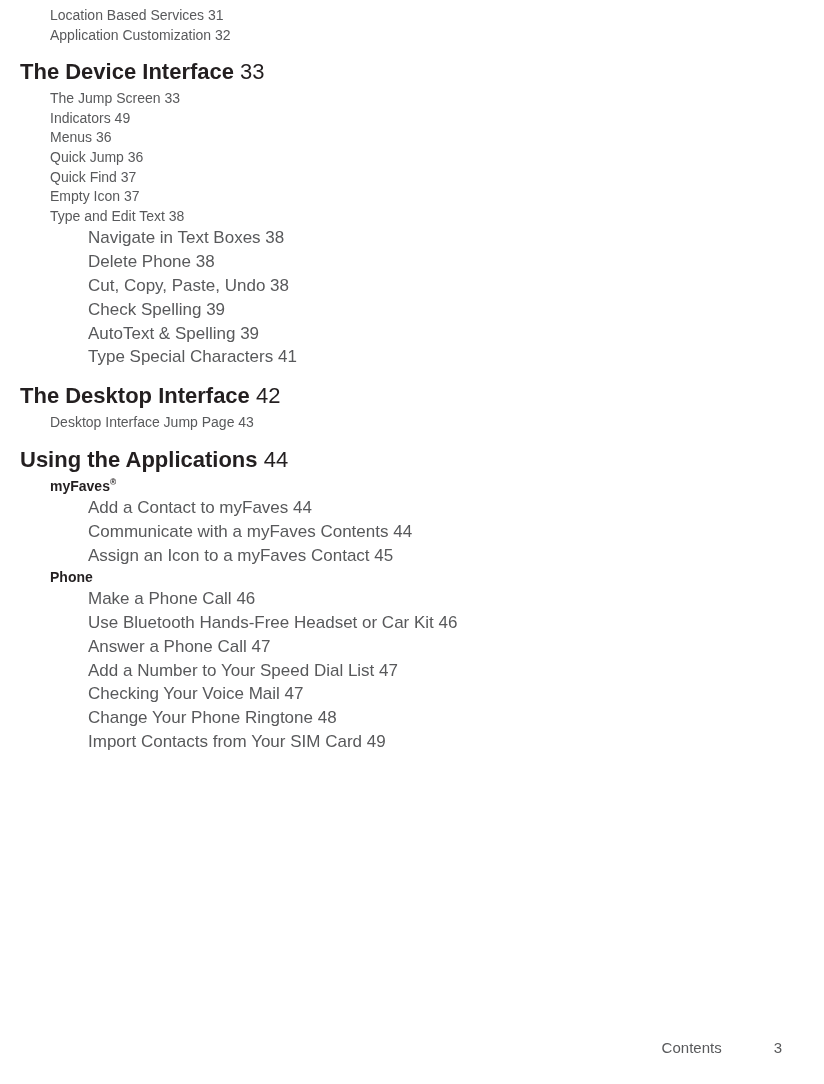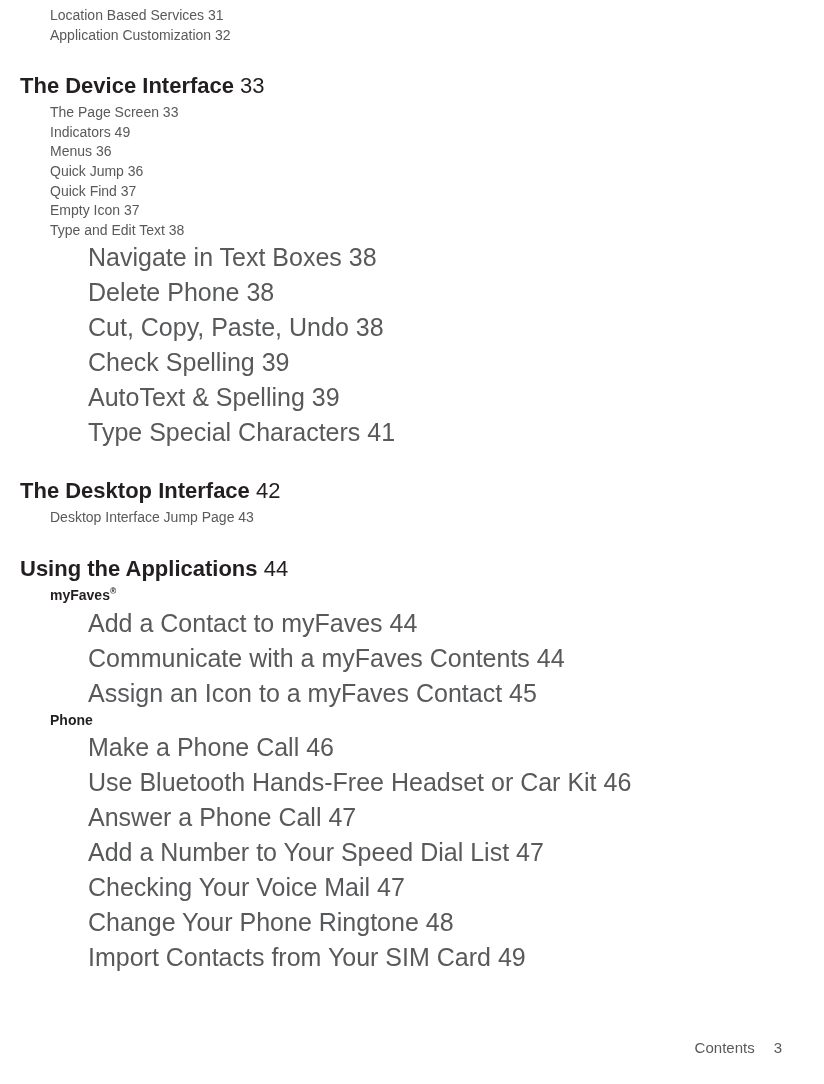--- a/index.html
+++ b/index.html
@@ -12,67 +12,67 @@
       position: relative;
       padding-top: 6px;
     }
     .toc {
       padding-left: 20px;
     }
     .lvl0 {
       font-weight: bold;
       color: #231f20;
       font-size: 22px;
-      margin-top: 28px;
+      margin-top: 14px;
       margin-bottom: 4px;
       padding-left: 0;
       font-family: Arial, Helvetica, sans-serif;
       font-stretch: condensed;
     }
     .lvl1 {
       font-size: 14px;
       padding-left: 30px;
       line-height: 1.4;
       font-family: Arial, Helvetica, sans-serif;
       font-stretch: condensed;
     }
     .lvl1.bold {
       font-weight: bold;
       color: #231f20;
     }
     .lvl2 {
-      font-size: 25px;
+      font-size: 17px;
       padding-left: 68px;
       line-height: 1.4;
       font-family: Arial, Helvetica, sans-serif;
       font-stretch: condensed;
     }
     .footer {
       position: absolute;
       bottom: 28px;
       right: 42px;
       font-size: 15px;
       color: #58595b;
     }
     .footer .label {
-      margin-right: 19px;
+      margin-right: 52px;
     }
     sup { font-size: 0.6em; vertical-align: super; }
     .page { font-weight: normal; }
   </style>
 </head>
 <body>
 
 <div class="toc">
 
   <div class="lvl1"><span>Location Based Services</span>  <span class="page">31</span></div>
   <div class="lvl1"><span>Application Customization</span>  <span class="page">32</span></div>
 
   <div class="lvl0"><span>The Device Interface</span>  <span class="page">33</span></div>
-  <div class="lvl1"><span>The Page Screen</span>  <span class="page">33</span></div>
+  <div class="lvl1"><span>The Jump Screen</span>  <span class="page">33</span></div>
   <div class="lvl1"><span>Indicators</span>  <span class="page">49</span></div>
   <div class="lvl1"><span>Menus</span>  <span class="page">36</span></div>
   <div class="lvl1"><span>Quick Jump</span>  <span class="page">36</span></div>
   <div class="lvl1"><span>Quick Find</span>  <span class="page">37</span></div>
   <div class="lvl1"><span>Empty Icon</span>  <span class="page">37</span></div>
   <div class="lvl1"><span>Type and Edit Text</span>  <span class="page">38</span></div>
   <div class="lvl2"><span>Navigate in Text Boxes</span> <span class="page">38</span></div>
   <div class="lvl2"><span>Delete Phone</span> <span class="page">38</span></div>
   <div class="lvl2"><span>Cut, Copy, Paste, Undo</span> <span class="page">38</span></div>
   <div class="lvl2"><span>Check Spelling</span> <span class="page">39</span></div>

